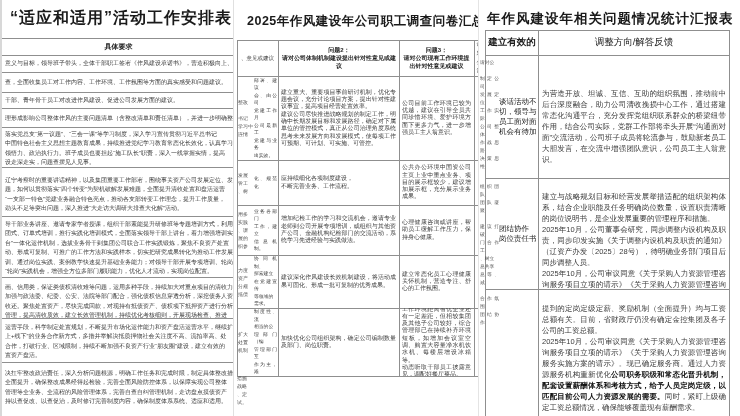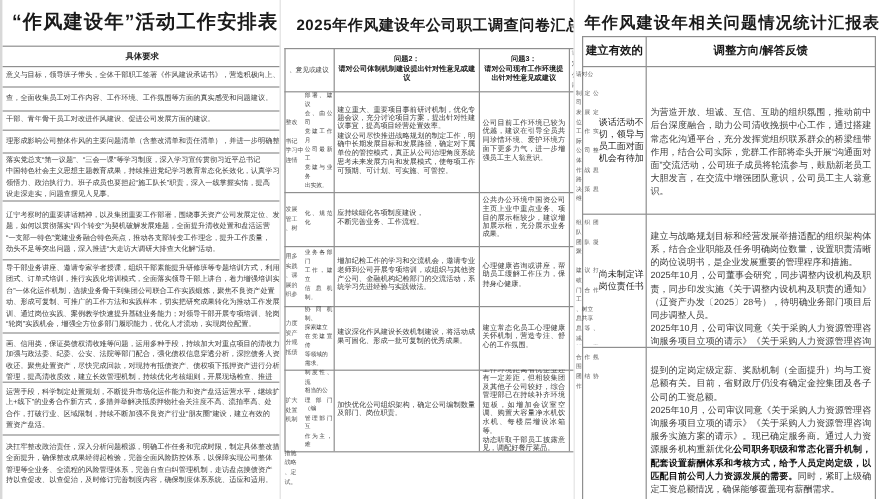--- a/index.html
+++ b/index.html
@@ -17,21 +17,21 @@
   .lrow{left:3px;width:246px;font-size:6px;line-height:9.4px;letter-spacing:0;}
   .m2{font-size:6px;line-height:7.3px;}
   .fb{font-size:7.5px;line-height:11px;}
 </style>
 </head>
 <body>
 
 <div id="canvas">
 
   <div class="panel" style="left:0;width:233px;z-index:1;border-left:2px solid #d8d8d8;">
-    <div class="title" style="left:8px;top:8px;font-size:16px;letter-spacing:1px;">“作风建设年”活动工作安排表</div>
+    <div class="title" style="left:8px;top:8px;font-size:16px;letter-spacing:1px;">“适应和适用”活动工作安排表</div>
 
     <div class="hline" style="left:0;top:38px;width:233px;"></div>
     <div class="cell ctr" style="left:0;top:40px;width:233px;height:13px;font-size:7px;font-weight:700;color:#222;">具体要求</div>
     <div class="hline" style="left:0;top:55px;width:233px;"></div>
 
     <div class="cell lrow" style="top:59px;height:13px;">意义与目标，领导班子带头，全体干部职工签署《作风建设承诺书》，营造积极向上、</div>
     <div class="hline" style="left:0;top:72px;width:233px;"></div>
     <div class="cell lrow" style="top:78px;height:14px;">查，全面收集员工对工作内容、工作环境、工作氛围等方面的真实感受和问题建议。</div>
     <div class="hline" style="left:0;top:92px;width:233px;"></div>
     <div class="cell lrow" style="top:96px;height:12px;">干部、青年骨干员工对改进作风建设、促进公司发展方面的建议。</div>
@@ -162,21 +162,21 @@
 
     <div class="hline" style="left:6px;top:30px;width:245px;"></div>
     <div class="hline" style="left:6px;top:55px;width:245px;"></div>
     <div class="hline" style="left:6px;top:178px;width:245px;"></div>
     <div class="hline" style="left:6px;top:289px;width:245px;"></div>
     <div class="vline" style="left:6px;top:30px;height:386px;"></div>
     <div class="vline" style="left:59px;top:30px;height:386px;"></div>
     <div class="vline" style="left:250px;top:30px;height:386px;"></div>
 
     <div class="cell ctr" style="left:7px;top:31px;width:52px;height:23px;font-size:9.5px;font-weight:700;color:#1a1a1a;">建立有效的</div>
-    <div class="cell ctr" style="left:60px;top:31px;width:190px;height:23px;font-size:9.5px;font-weight:700;color:#1a1a1a;">调整方向/解答反馈</div>
+    <div class="cell ctr" style="left:60px;top:31px;width:190px;height:23px;font-size:9.5px;font-weight:400;color:#1a1a1a;">调整方向/解答反馈</div>
 
     <div class="cell frag" style="left:1px;top:59px;width:19px;height:118px;font-size:4.8px;line-height:8px;">请对公
 
 制定公司
 发展定位
 工作实际
 公司整体
 作战思路
 决策思维
 
@@ -193,21 +193,21 @@
 
     <div class="cell frag" style="left:1px;top:183px;width:19px;height:104px;font-size:4.8px;line-height:8px;">组织团队
 团队凝聚
 
 建议打破
 门合作工
 、树立
 息共享
 息等、减
 部、责任</div>
-    <div class="cell vc" style="left:20px;top:178px;width:38px;height:111px;font-size:7.5px;line-height:10px;color:#222;">尚未制定详
+    <div class="cell vc" style="left:20px;top:178px;width:38px;height:111px;font-size:7.5px;line-height:10px;color:#222;">团结协作
 岗位责任书</div>
     <div class="cell fb" style="left:63px;top:178px;width:184px;height:111px;padding-top:2px;box-sizing:border-box;">
       <span>建立与战略规划目标和经营发展举措适配的组织架构体系，结合企业职能及任务明确岗位数量，设置职责清晰的岗位说明书，是企业发展重要的管理程序和措施。
 2025年10月，公司董事会研究，同步调整内设机构及职责，同步印发实施《关于调整内设机构及职责的通知》（辽资产办发〔2025〕28号），待明确业务部门项目后同步调整人员。
 2025年10月，公司审议同意《关于采购人力资源管理咨询服务项目立项的请示》《关于采购人力资源管理咨询服务实施方案的请示》。</span>
     </div>
 
     <div class="cell frag" style="left:1px;top:295px;width:19px;height:60px;font-size:4.8px;line-height:8px;">合作氛围
 团结协作</div>
     <div class="cell fb" style="left:63px;top:289px;width:184px;height:127px;padding-top:3px;box-sizing:border-box;">

